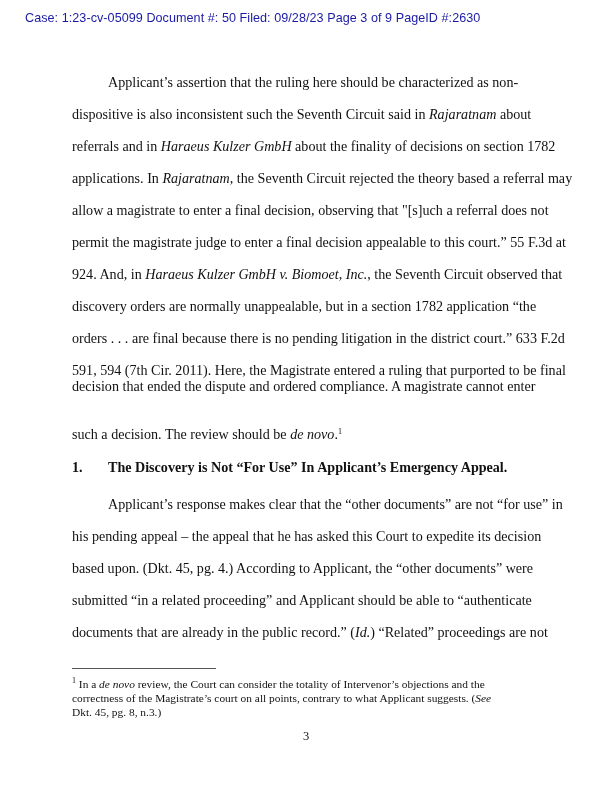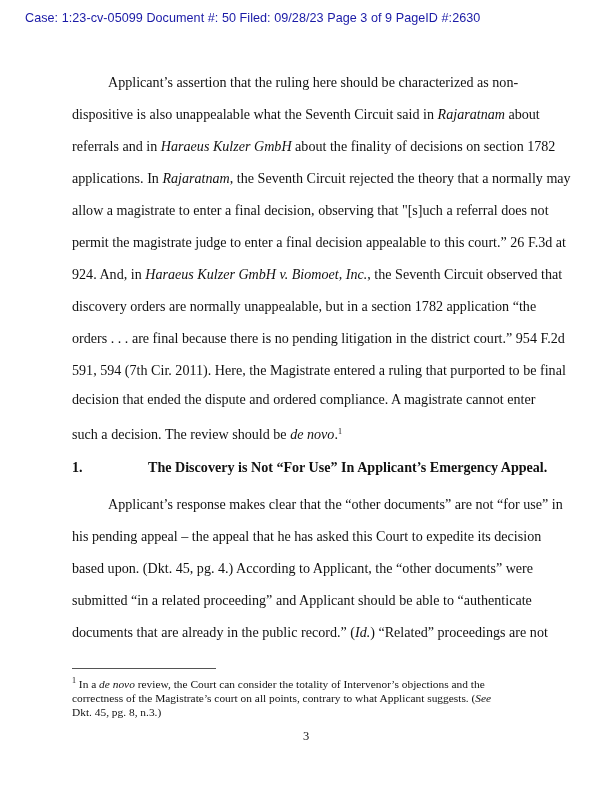--- a/index.html
+++ b/index.html
@@ -42,21 +42,20 @@
       font-size: 14.1px;
       line-height: 16px;
     }
     .heading-text {
       position: absolute;
       left: 108px;
       font-weight: bold;
       font-size: 14.1px;
       line-height: 16px;
       white-space: nowrap;
-      margin-left: 40px;
     }
     i { font-style: italic; }
     sup {
       font-size: 8px;
       vertical-align: 5px;
       line-height: 0;
     }
     .fn-rule {
       position: absolute;
       left: 72px;
@@ -82,30 +81,30 @@
       font-size: 12.5px;
     }
   </style>
 </head>
 <body>
 
 <div class="header">Case: 1:23-cv-05099 Document #: 50 Filed: 09/28/23 Page 3 of 9 PageID #:2630</div>
 
 <div>
   <div class="line indent" style="top:74px">Applicant’s assertion that the ruling here should be characterized as non-</div>
-  <div class="line" style="top:106px"><span>dispositive is also unappealable what the Seventh Circuit said in </span><i>Rajaratnam</i><span> about</span></div>
+  <div class="line" style="top:106px"><span>dispositive is also inconsistent such the Seventh Circuit said in </span><i>Rajaratnam</i><span> about</span></div>
   <div class="line" style="top:138px"><span>referrals and in </span><i>Haraeus Kulzer GmbH</i><span> about the finality of decisions on section 1782</span></div>
-  <div class="line" style="top:170px"><span>applications.  In </span><i>Rajaratnam</i><span>, the Seventh Circuit rejected the theory that a normally may</span></div>
+  <div class="line" style="top:170px"><span>applications.  In </span><i>Rajaratnam</i><span>, the Seventh Circuit rejected the theory based a referral may</span></div>
   <div class="line" style="top:202px">allow a magistrate to enter a final decision, observing that "[s]uch a referral does not</div>
-  <div class="line" style="top:234px">permit the magistrate judge to enter a final decision appealable to this court.”  26 F.3d at</div>
+  <div class="line" style="top:234px">permit the magistrate judge to enter a final decision appealable to this court.”  55 F.3d at</div>
   <div class="line" style="top:266px"><span>924.  And, in </span><i>Haraeus Kulzer GmbH v. Biomoet, Inc.</i><span>, the Seventh Circuit observed that</span></div>
   <div class="line" style="top:298px">discovery orders are normally unappealable, but in a section 1782 application “the</div>
-  <div class="line" style="top:330px">orders . . . are final because there is no pending litigation in the district court.”  954 F.2d</div>
+  <div class="line" style="top:330px">orders . . . are final because there is no pending litigation in the district court.”  633 F.2d</div>
   <div class="line" style="top:362px">591, 594 (7th Cir. 2011).  Here, the Magistrate entered a ruling that purported to be final</div>
-  <div class="line" style="top:391px">decision that ended the dispute and ordered compliance.  A magistrate cannot enter</div>
+  <div class="line" style="top:378px">decision that ended the dispute and ordered compliance.  A magistrate cannot enter</div>
   <div class="line" style="top:426px"><span>such a decision.  The review should be </span><i>de novo</i><span>.</span><sup>1</sup></div>
 </div>
 
 <div>
   <div class="heading-num" style="top:459px">1.</div>
   <div class="heading-text" style="top:459px">The Discovery is Not “For Use” In Applicant’s Emergency Appeal.</div>
 </div>
 
 <div>
   <div class="line indent" style="top:496px">Applicant’s response makes clear that the “other documents” are not “for use” in</div>

